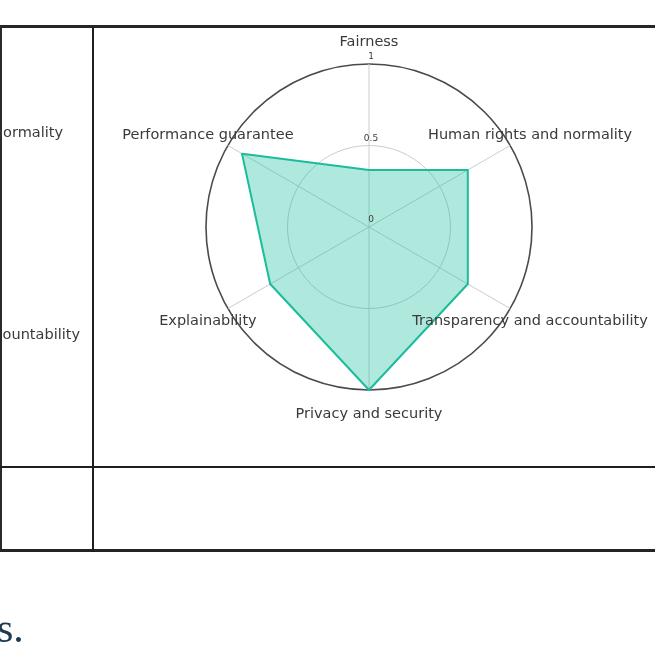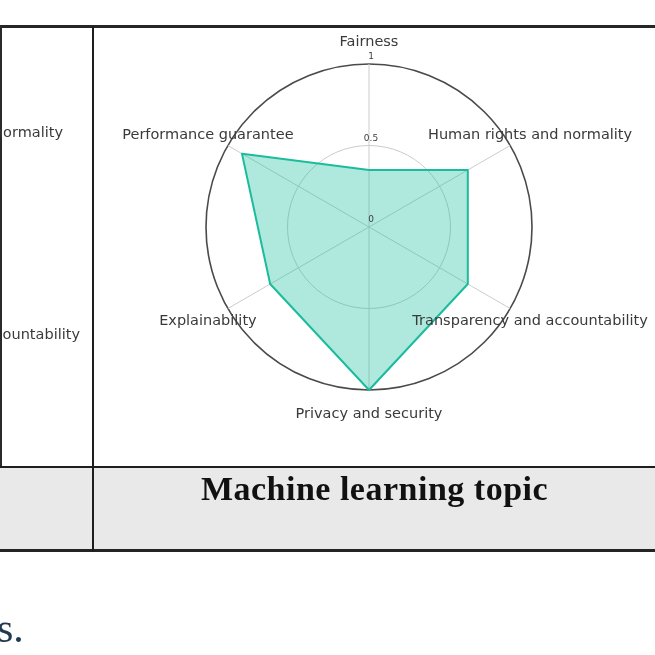--- a/index.html
+++ b/index.html
@@ -63,23 +63,20 @@
       <text x="371" y="140.5" text-anchor="middle" font-size="9" fill="#3d3d3d">0.5</text>
       <text x="371" y="59" text-anchor="middle" font-size="9" fill="#3d3d3d">1</text>
       <text x="369" y="46" text-anchor="middle" font-size="14.5" fill="#3a3a3a">Fairness</text>
       <text x="530.0807251039056" y="139" text-anchor="middle" font-size="14.5" fill="#3a3a3a">Human rights and normality</text>
       <text x="530.0807251039056" y="325" text-anchor="middle" font-size="14.5" fill="#3a3a3a">Transparency and accountability</text>
       <text x="369" y="418" text-anchor="middle" font-size="14.5" fill="#3a3a3a">Privacy and security</text>
       <text x="207.9192748960944" y="325" text-anchor="middle" font-size="14.5" fill="#3a3a3a">Explainability</text>
       <text x="207.9192748960944" y="139" text-anchor="middle" font-size="14.5" fill="#3a3a3a">Performance guarantee</text>
     </svg>
 
-  <div class="topic-row">
-    <div class="topic-label">Machine learning topic</div>
-  </div>
 
   <div class="border-top"></div>
   <div class="border-left"></div>
   <div class="row-separator"></div>
   <div class="border-bottom"></div>
   <div class="border-col"></div>
 
   <div class="partial-label partial-normality">normality</div>
   <div class="partial-label partial-ountability">ountability</div>
 

